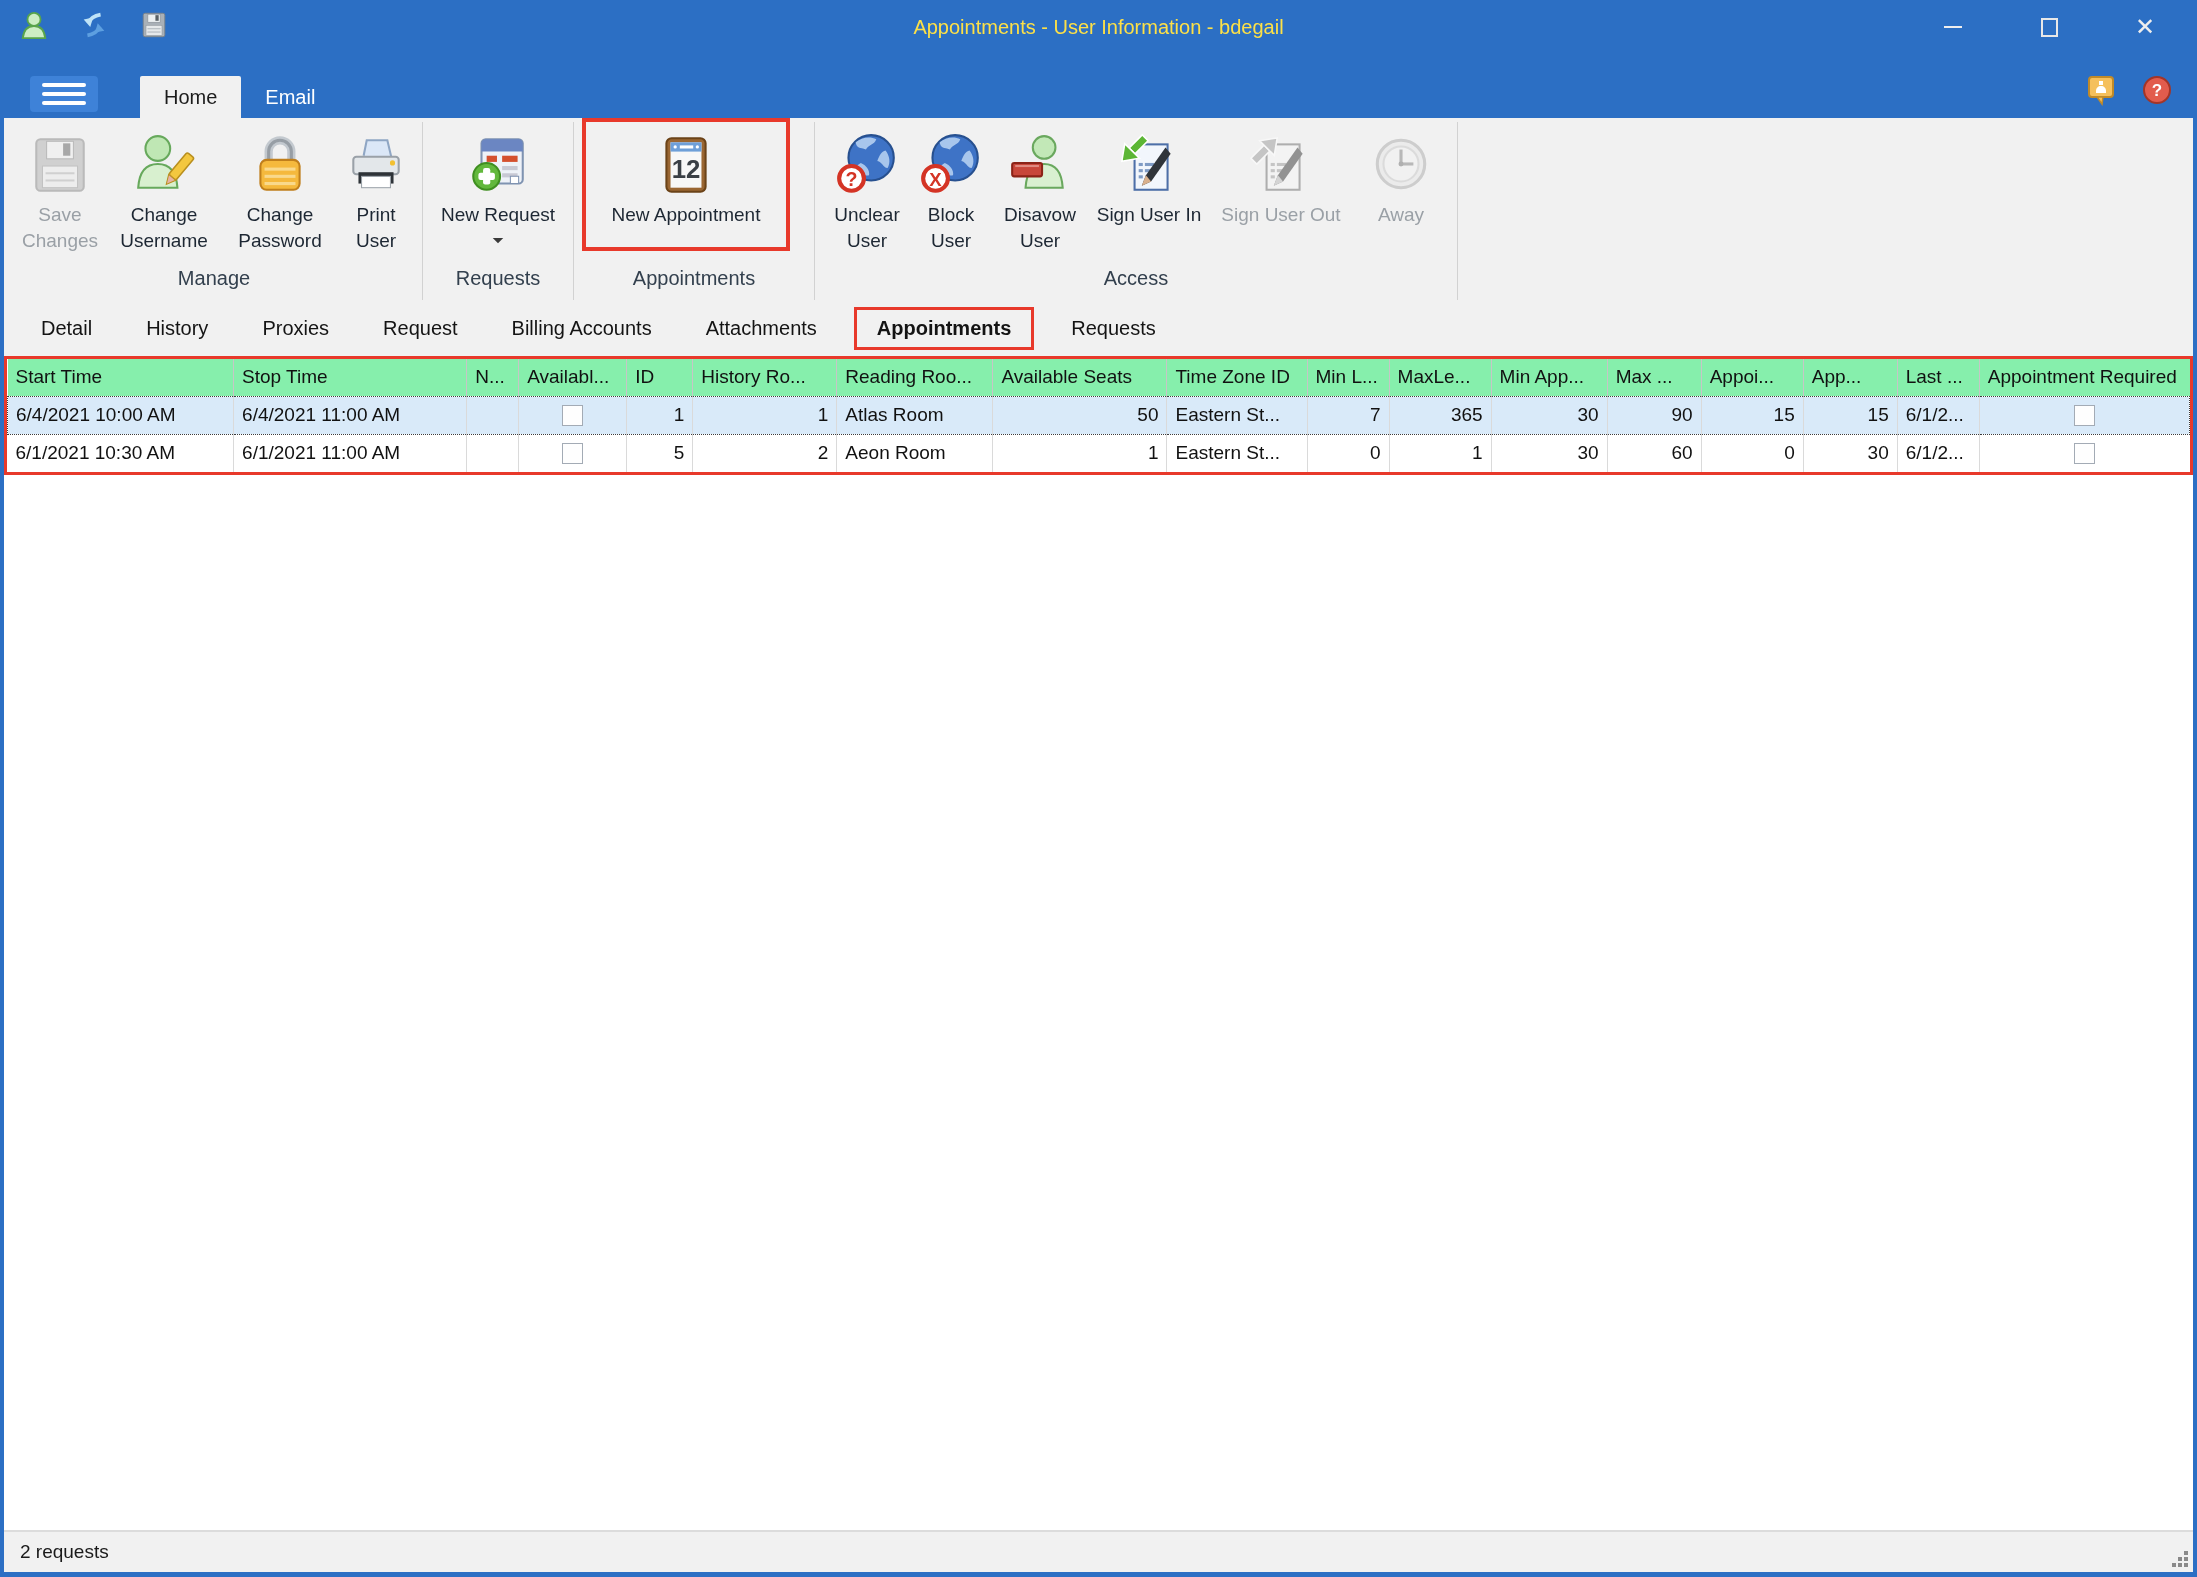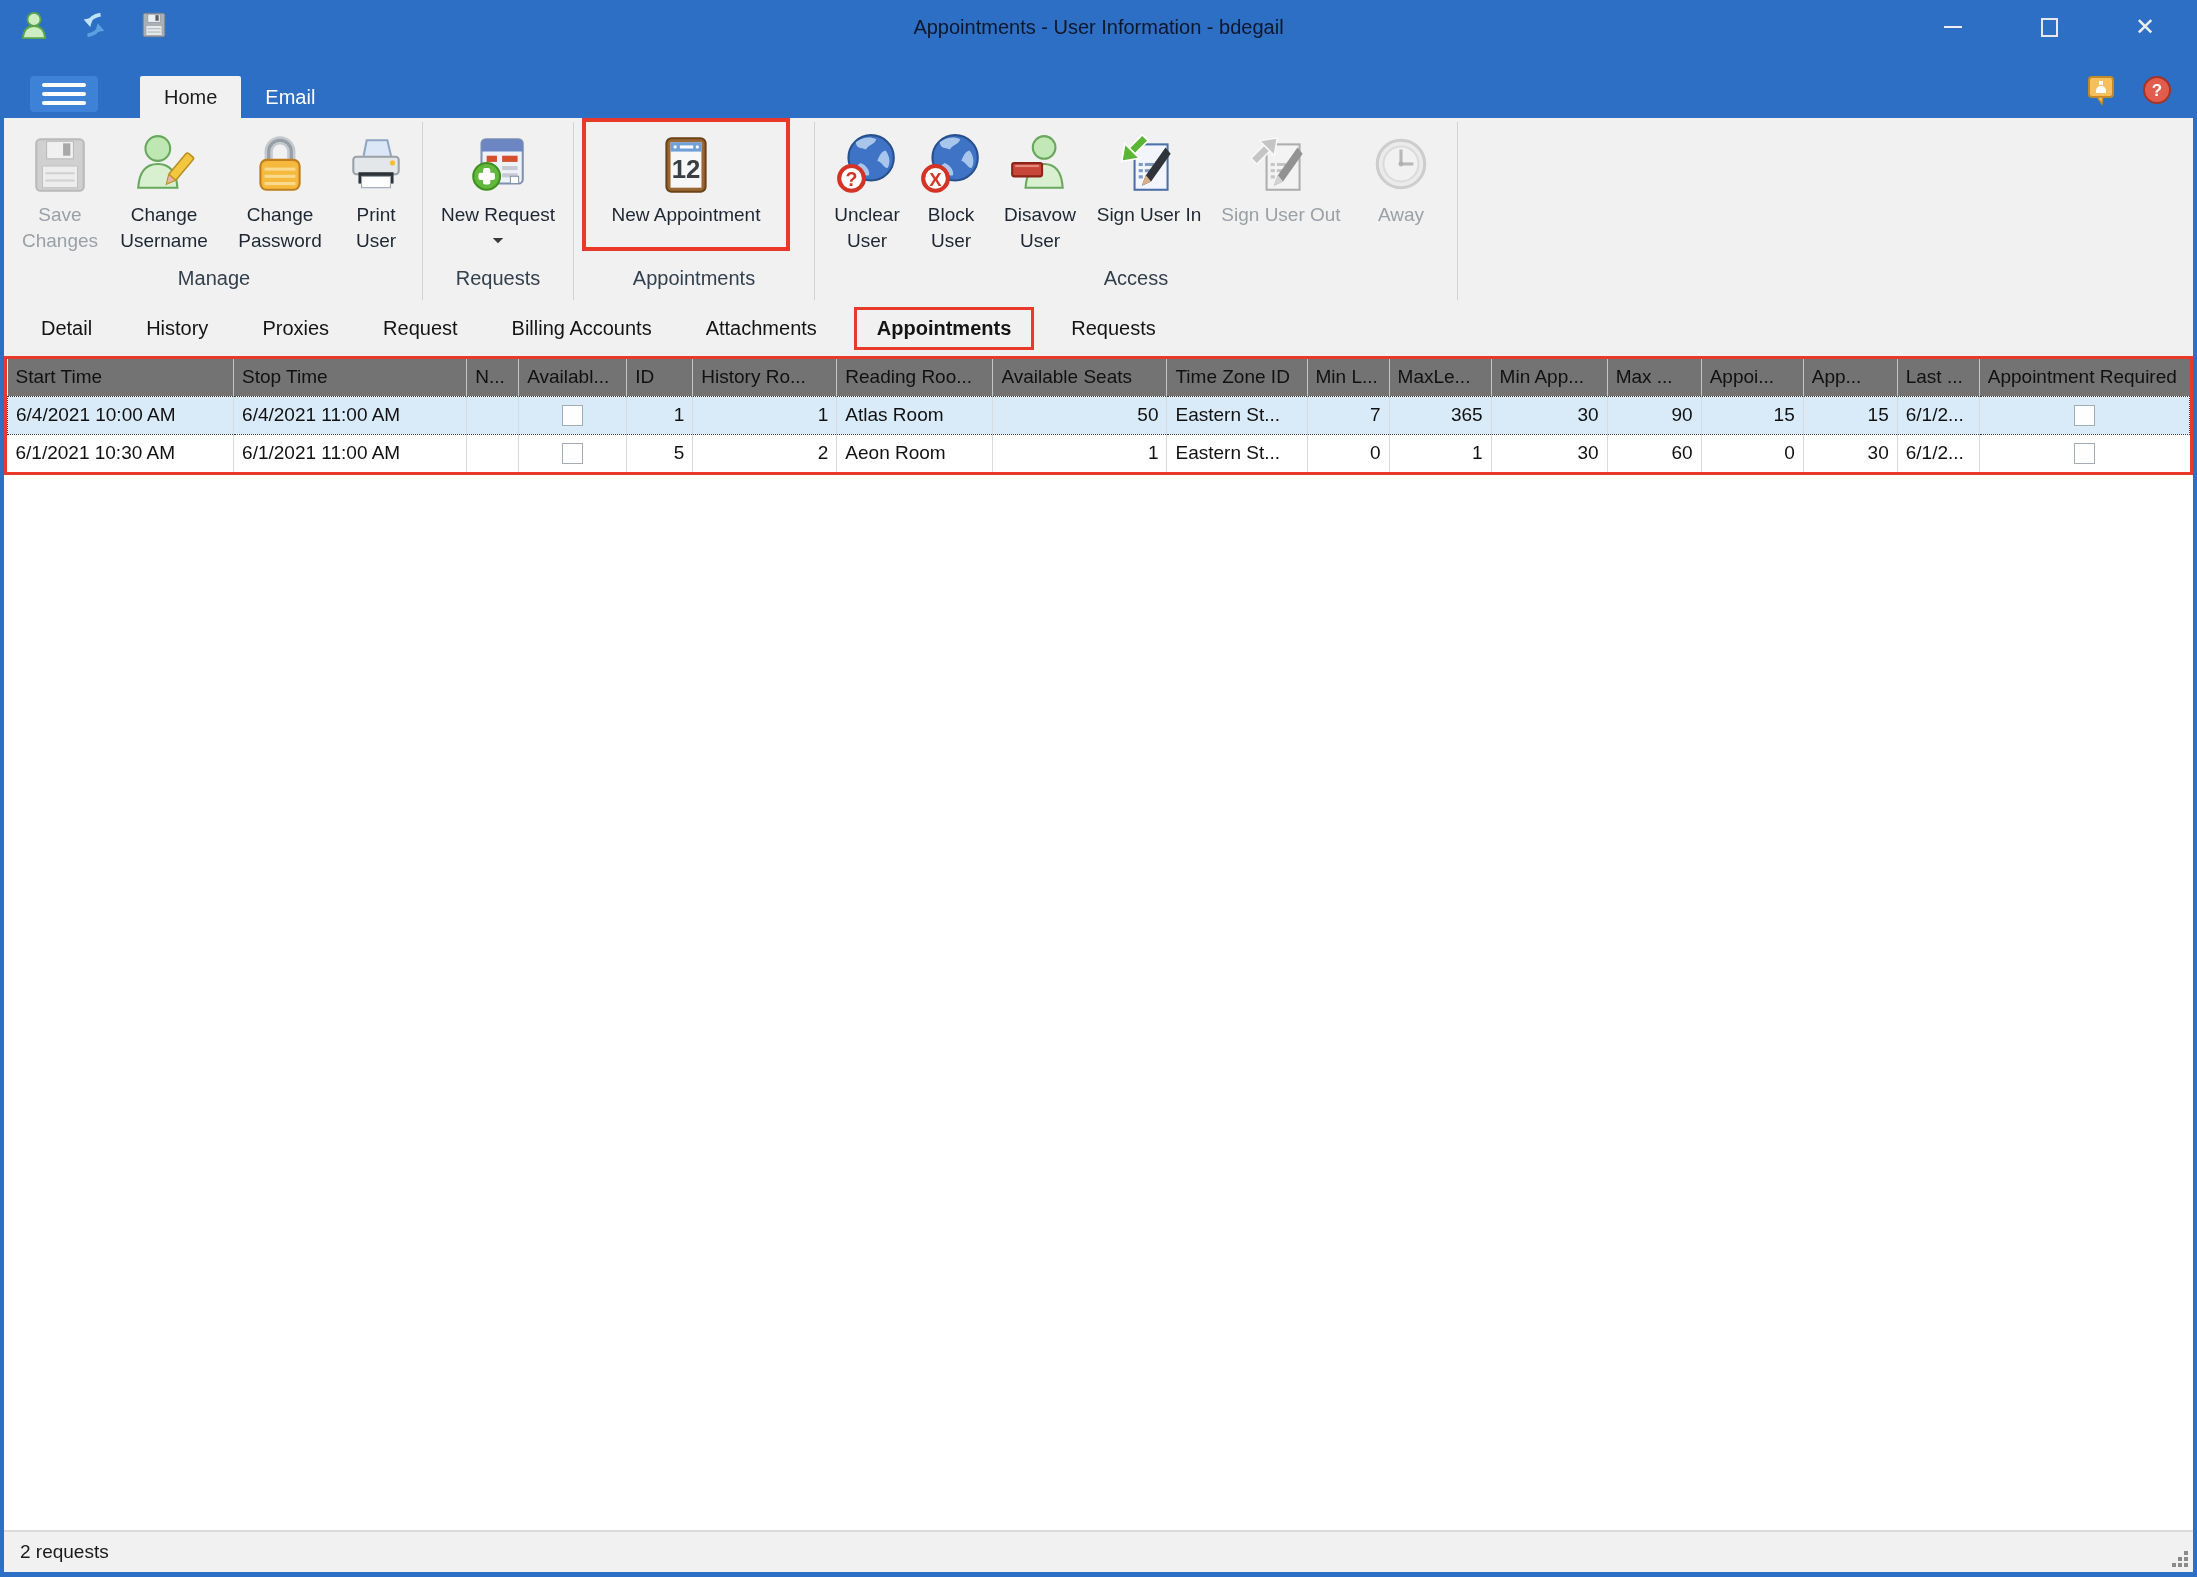--- a/index.html
+++ b/index.html
@@ -7,21 +7,21 @@
   }
   *{margin:0;padding:0;box-sizing:border-box;}
   body{font-family:"Liberation Sans",sans-serif;background:#666;}
   .window{width:2197px;height:1577px;background:var(--blue);display:flex;flex-direction:column;padding:0 4px 5px 4px;overflow:hidden;}
 
   
   .titlebar{height:54px;flex:0 0 auto;display:flex;align-items:center;position:relative;color:#fff;}
   .qa-icons{display:flex;gap:28px;margin-left:14px;z-index:2;}
   .qa-icons .qa{width:32px;height:34px;display:flex;align-items:center;justify-content:center;}
   .qa svg{width:30px;height:32px;}
-  .title{position:absolute;left:0;right:0;text-align:center;font-size:20px;color:#0f172a;}
+  .title{position:absolute;left:0;right:0;text-align:center;font-size:20px;color:#fde047;}
   .win-controls{margin-left:auto;display:flex;z-index:2;}
   .wc{width:96px;height:48px;display:flex;align-items:center;justify-content:center;}
   .wc .min-glyph{width:18px;height:2px;background:#eee;}
   .wc .max-glyph{width:17px;height:19px;border:2px solid #e8e8e8;}
   .wc .close-glyph{font-size:24px;color:#eee;line-height:1;font-weight:400;}
 
   
   .tabband{height:64px;flex:0 0 auto;display:flex;align-items:flex-end;position:relative;}
   .hamburger{width:68px;height:36px;background:#3e82d8;border-radius:4px;margin:0 0 6px 26px;display:flex;flex-direction:column;justify-content:center;gap:5px;padding:0 12px;}
   .hamburger .bar{height:4px;background:#fff;border-radius:2px;}
@@ -48,21 +48,21 @@
   .redbox{border:4px solid var(--red);padding:0 14px;margin:-4px 16px 12px 0;display:flex;align-items:flex-start;}
 
   
   .subtabs{height:56px;flex:0 0 auto;background:var(--ribbon);display:flex;align-items:center;padding-left:10px;}
   .stab{padding:0 27px;font-size:20px;color:#141414;}
   .stab.annotated{border:3px solid var(--red);font-weight:bold;padding:7px 20px;margin:0 10px;}
 
   
   .grid-wrap{flex:0 0 auto;border:3px solid var(--red);background:#fff;}
   table{border-collapse:collapse;table-layout:fixed;width:100%;}
-  th{background:#737373;font-weight:400;font-size:19px;text-align:left;padding:0 8px;border-right:1px solid #c6c6c6;height:37px;color:#111;overflow:hidden;white-space:nowrap;}
+  th{background:#86efac;font-weight:400;font-size:19px;text-align:left;padding:0 8px;border-right:1px solid #c6c6c6;height:37px;color:#111;overflow:hidden;white-space:nowrap;}
   th:last-child{border-right:none;}
   td{font-size:19px;padding:0 8px;border-right:1px solid #dadada;height:38px;background:#fff;color:#111;overflow:hidden;white-space:nowrap;}
   td:last-child{border-right:none;}
   tr.selected td{background:var(--selrow);border-top:1px dotted #3c3c3c;border-bottom:1px dotted #3c3c3c;}
   tr.selected td:first-child{border-left:1px dotted #3c3c3c;}
   tr.selected td:last-child{border-right:1px dotted #3c3c3c;}
   .checkbox{display:inline-block;width:21px;height:21px;background:#fefefe;border:1px solid #a3abb5;vertical-align:middle;}
 
   .grid-filler{flex:1 1 auto;background:#fff;}
 

